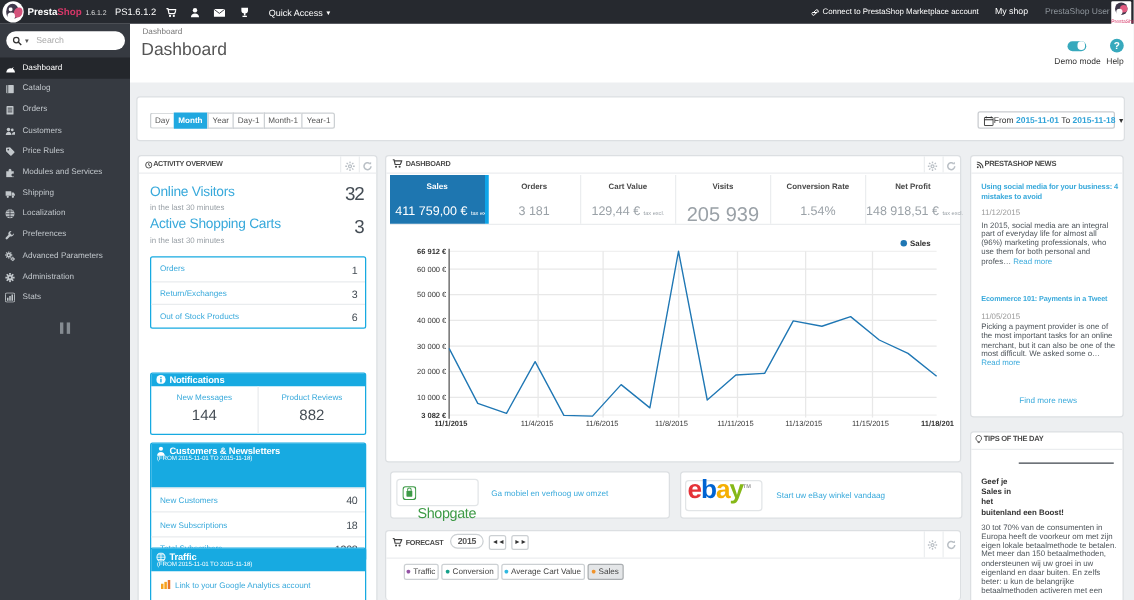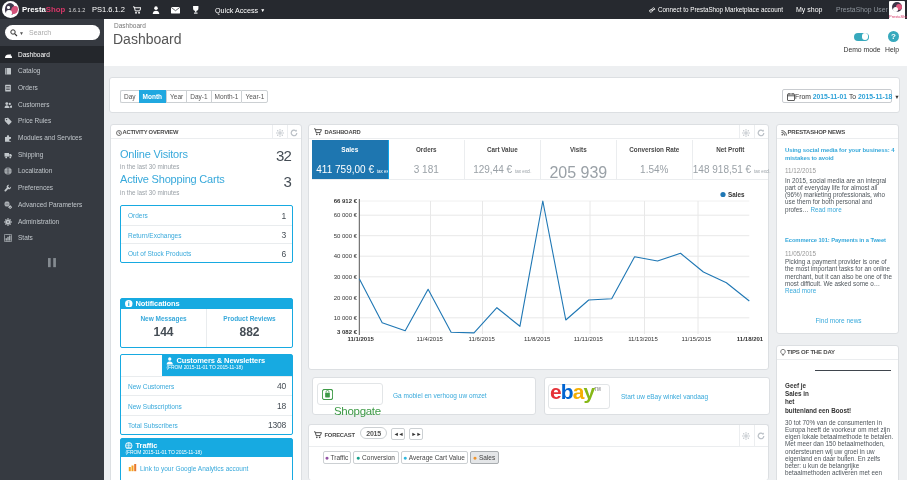--- a/index.html
+++ b/index.html
@@ -244,34 +244,34 @@
         <span class="secnum">6</span>
       </div>
   </div>
 
   <div class="secbox" style="left:9px;top:172.7px;width:173px;">
     <div class="sechead"><svg style="display:inline-block;vertical-align:-1.5px;margin-right:3px;" width="7.5" height="7.5" viewBox="0 0 8 8">
           <circle cx="4" cy="4" r="4" fill="#fff"></circle>
           <rect x="3.4" y="3.3" width="1.2" height="3" fill="#17aae1"></rect>
           <rect x="3.4" y="1.5" width="1.2" height="1.2" fill="#29b4d8"></rect>
         </svg>Notifications</div>
-    <div style="display:flex;height:38px;font-weight:bold;">
+    <div style="display:flex;height:38px;">
       <div style="flex:1;border-right:1px solid #e9ecee;text-align:center;">
         <div class="blue" style="font-size:6.5px;margin-top:6px;">New Messages</div>
         <div style="font-size:12px;color:#454d55;margin-top:3px;">144</div>
       </div>
       <div style="flex:1;text-align:center;">
         <div class="blue" style="font-size:6.5px;margin-top:6px;">Product Reviews</div>
         <div style="font-size:12px;color:#454d55;margin-top:3px;">882</div>
       </div>
     </div>
   </div>
 
   <div class="secbox" style="left:9px;top:228.8px;width:173px;">
-    <div class="sechead" style="height:21px;line-height:9px;padding-top:1.5px;margin-left:41px;"><svg style="display:inline-block;vertical-align:-1.5px;margin-right:3px;" width="7.5" height="7.5" viewBox="0 0 9 9">
+    <div class="sechead" style="height:35px;line-height:9px;padding-top:1.5px;"><svg style="display:inline-block;vertical-align:-1.5px;margin-right:3px;" width="7.5" height="7.5" viewBox="0 0 9 9">
           <circle cx="4.5" cy="2.4" r="2" fill="#fff"></circle>
           <path d="M0.8 9c0-2.2 1.6-3.6 3.7-3.6S8.2 6.8 8.2 9z" fill="#fff"></path>
         </svg>Customers &amp; Newsletters<div style="font-size:5px;font-weight:normal;line-height:5px;margin-left:0.5px;">(FROM 2015-11-01 TO 2015-11-18)</div></div>
     <div class="secrow" style="height:19.4px;">
         <span class="seclab" style="top:6.5px;">New Customers</span>
         <span class="secnum" style="top:4.5px;">40</span>
       </div>
     <div class="secrow" style="height:19.4px;">
         <span class="seclab" style="top:6.5px;">New Subscriptions</span>
         <span class="secnum" style="top:4.5px;">18</span>
@@ -315,21 +315,21 @@
     </svg>
   <svg class="gearico" style="right:3.5px;" viewBox="0 0 8 8">
       <path d="M6.8 4a2.8 2.8 0 1 1-1-2.2" stroke="#b9bfc5" stroke-width="1.2" fill="none"></path>
       <path d="M6.9 0.4v2h-2z" fill="#b9bfc5"></path>
     </svg>
   <div class="abs" style="left:2.8px;top:15px;width:456px;height:40px;display:flex;border-bottom:1px solid #ebedef;">
     <div style="width:76px;background:#1e76b0;color:#fff;">
       <div style="text-align:center;font-size:6.5px;font-weight:bold;margin-top:6px;">Sales</div>
       <div style="font-size:10px;margin-top:10.5px;margin-left:4.5px;white-space:nowrap;">411 759,00 € <span style="font-size:4.5px;">tax excl.</span></div>
     </div>
-    <div style="width:76px;border-left:1px solid #0ea5e9;">
+    <div style="width:76px;border-left:3px solid #0ea5e9;">
       <div style="text-align:center;font-size:6.3px;font-weight:bold;color:#484848;margin-top:6px;">Orders</div>
       <div style="text-align:center;font-size:10px;color:#9aa1a7;margin-top:11px;">3 181</div>
     </div>
     <div style="width:76px;border-left:1px solid #ebedef;">
       <div style="text-align:center;font-size:6.3px;font-weight:bold;color:#484848;margin-top:6px;">Cart Value</div>
       <div style="text-align:center;font-size:10px;color:#9aa1a7;margin-top:11px;white-space:nowrap;">129,44 € <span style="font-size:4.5px;">tax excl.</span></div>
     </div>
     <div style="width:76px;border-left:1px solid #ebedef;">
       <div style="text-align:center;font-size:6.3px;font-weight:bold;color:#484848;margin-top:6px;">Visits</div>
       <div style="text-align:center;font-size:16px;color:#9aa1a7;margin-top:11px;">205 939</div>

